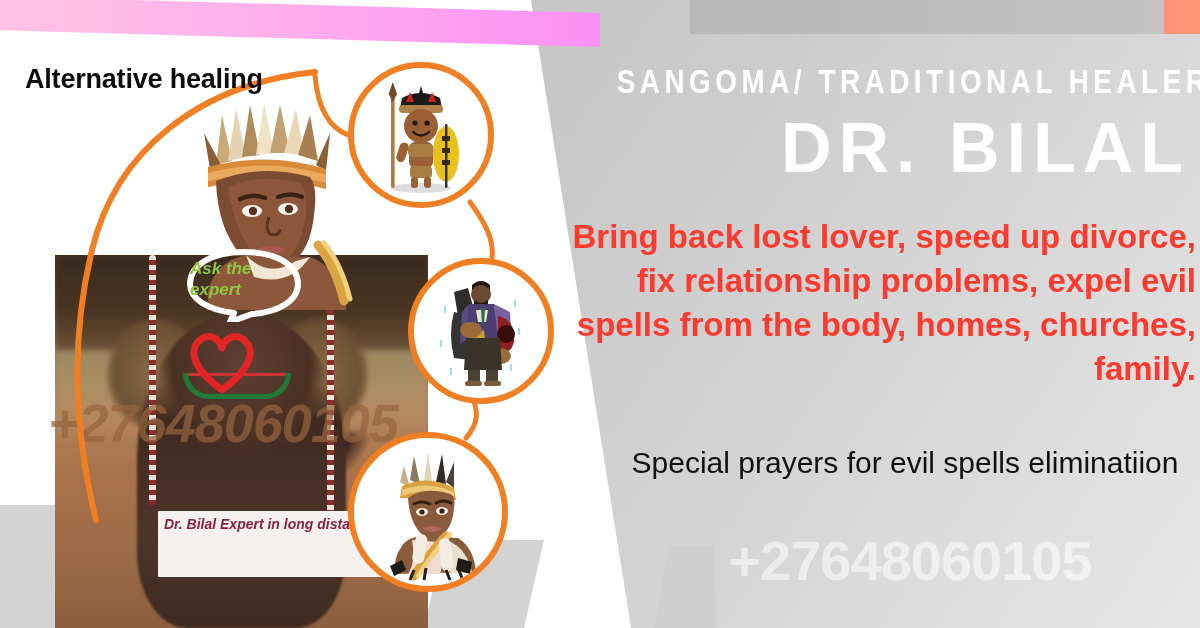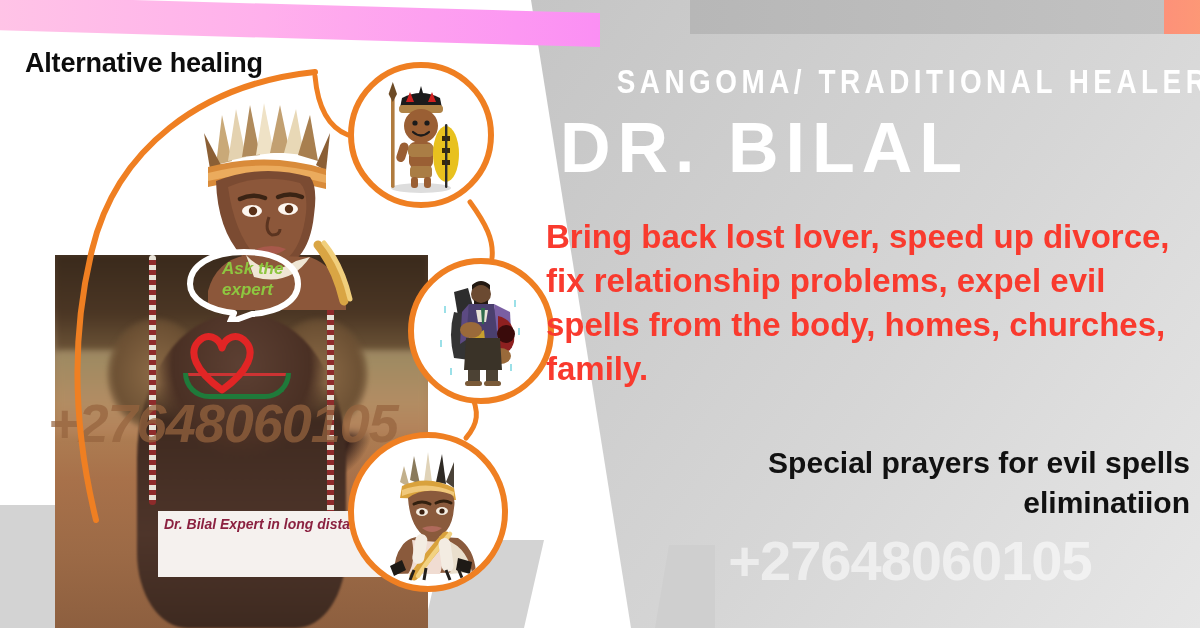--- a/index.html
+++ b/index.html
@@ -39,21 +39,21 @@
     position:absolute; left:424px; top:540px; width:120px; height:88px; z-index:1;
     background:#d3d3d3; clip-path:polygon(20px 0,120px 0,100px 88px,0 88px);
   }
   .gray-slab-mid2{
     position:absolute; left:655px; top:545px; width:60px; height:83px; z-index:3;
     background:#cfcfcf; clip-path:polygon(14px 0,60px 0,60px 83px,0 83px);
   }
 
   
   .alt-healing{
-    position:absolute; left:25px; top:48px; z-index:20;
+    position:absolute; left:25px; top:64px; z-index:20;
     font-size:27px; font-weight:bold; color:#0d0d0d; letter-spacing:-0.2px;
   }
 
   
   .arc-svg{ position:absolute; left:0; top:0; width:1200px; height:628px; z-index:14; pointer-events:none; }
 
   
   .main-figure{
     position:absolute; left:150px; top:95px; width:230px; height:215px; z-index:12;
   }
@@ -100,21 +100,21 @@
       box-shadow:0 4px 0 -1px #c33 inset; }
 
   .heart{
     position:absolute; left:186px; top:330px; width:72px; height:66px; z-index:13;
   }
 
   .bubble{
     position:absolute; left:186px; top:248px; width:116px; height:74px; z-index:13;
   }
   .bubble-text{
-    position:absolute; left:222px; top:258px; width:96px; z-index:14;
+    position:absolute; left:190px; top:258px; width:96px; z-index:14;
     font-size:17px; font-style:italic; font-weight:bold; color:#8ec640; line-height:1.25;
   }
 
   .photo-watermark{
     position:absolute; left:48px; top:392px; z-index:13;
     font-size:54px; font-weight:bold; font-style:italic; color:rgba(150,100,62,0.72);
     letter-spacing:-1px; white-space:nowrap;
   }
 
   .photo-caption{
@@ -140,30 +140,30 @@
   
   .kicker{
     position:absolute; left:560px; top:62px; width:630px; z-index:20;
     font-size:34px; font-weight:bold; color:#ffffff;
     letter-spacing:5.5px; text-align:center; transform:scaleX(0.82); transform-origin:center;
     font-stretch:condensed; white-space:nowrap;
   }
   .title{
     position:absolute; left:560px; top:108px; width:630px; z-index:20;
     font-size:70px; font-weight:bold; color:#ffffff; letter-spacing:7px;
-    text-align:left; white-space:nowrap;
+    text-align:right; white-space:nowrap;
   }
   .redcopy{
     position:absolute; left:546px; top:215px; width:650px; z-index:20;
-    font-size:33px; font-weight:bold; color:#f93a2e; text-align:left;
+    font-size:33px; font-weight:bold; color:#f93a2e; text-align:right;
     line-height:1.33;
   }
   .blackcopy{
     position:absolute; left:620px; top:443px; width:570px; z-index:20;
-    font-size:30px; font-weight:bold; color:#111111; text-align:right; line-height:1.33;
+    font-size:30px; font-weight:normal; color:#111111; text-align:center; line-height:1.33;
   }
   .bigwatermark{
     position:absolute; left:620px; top:528px; width:580px; z-index:19;
     font-size:56px; font-weight:bold; color:rgba(255,255,255,0.55);
     text-align:center; letter-spacing:-1px; white-space:nowrap;
   }
 </style>
 </head>
 <body>
 

